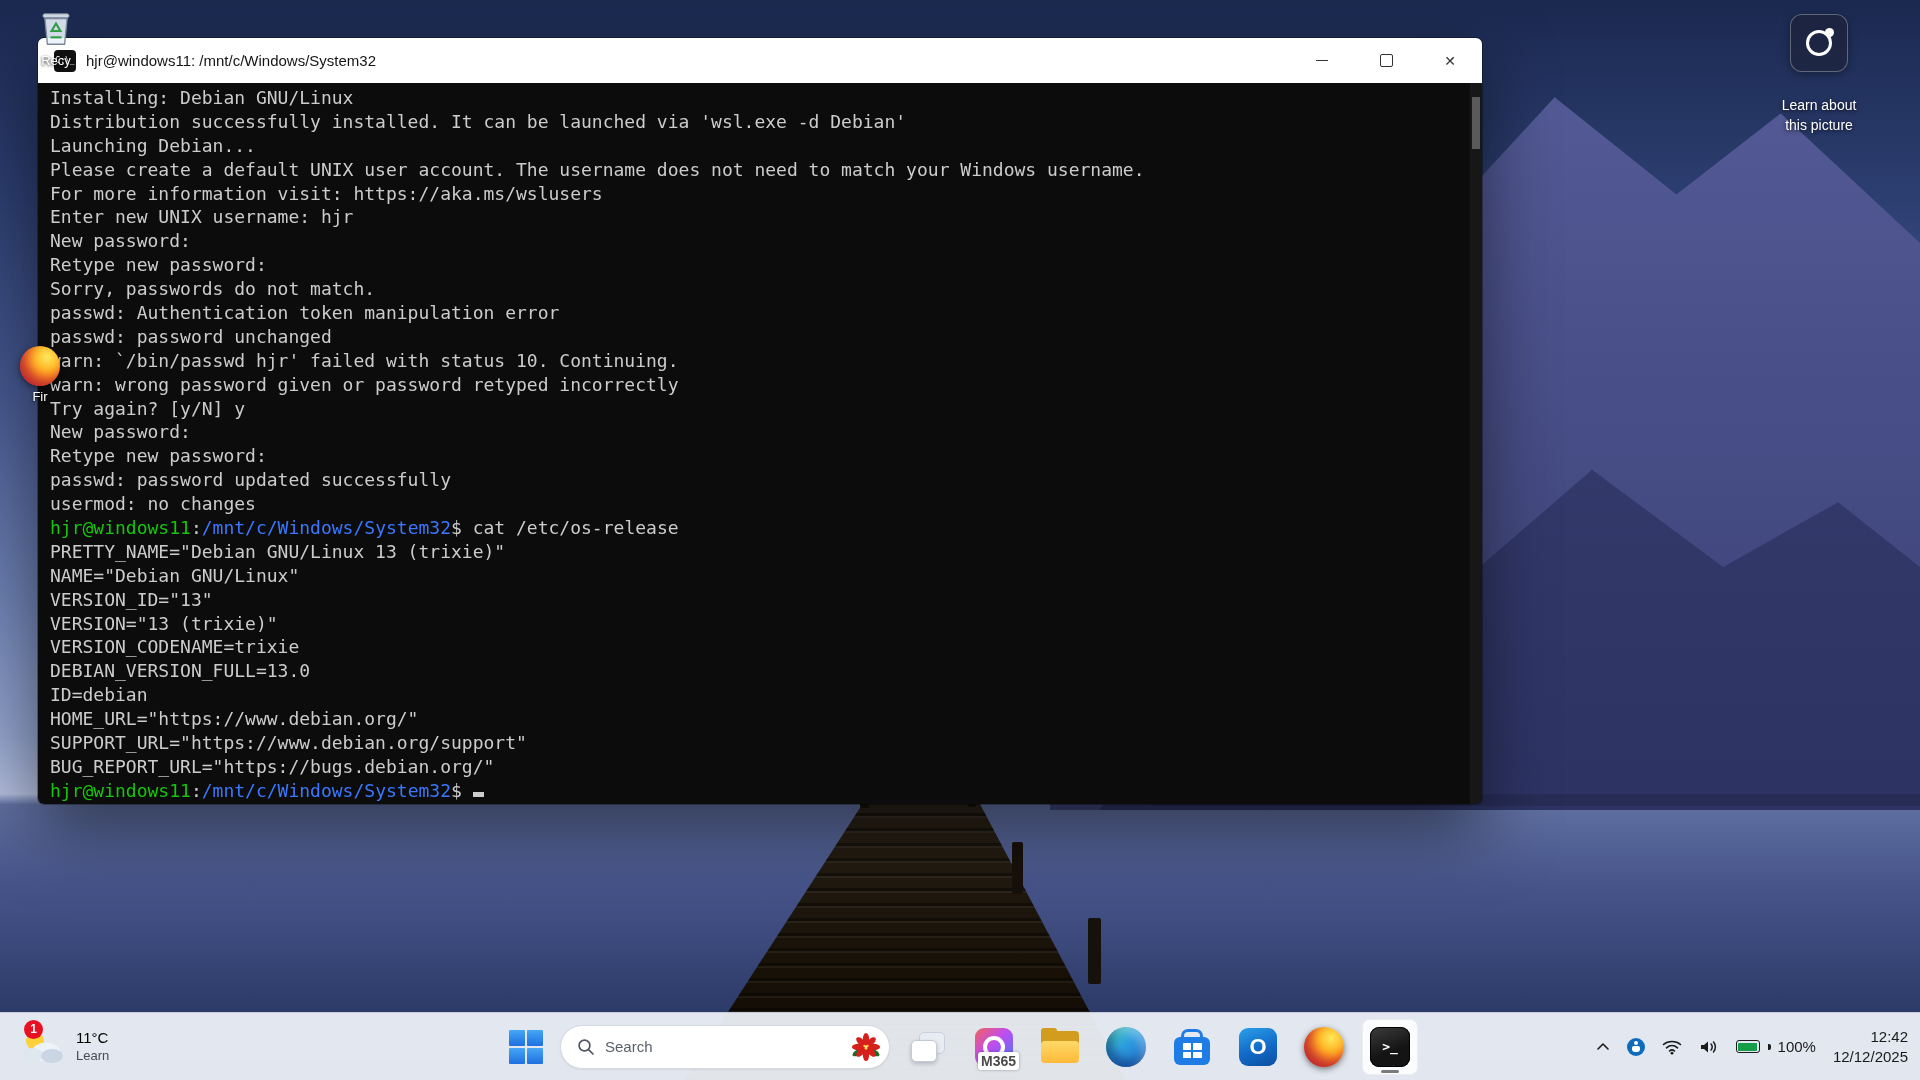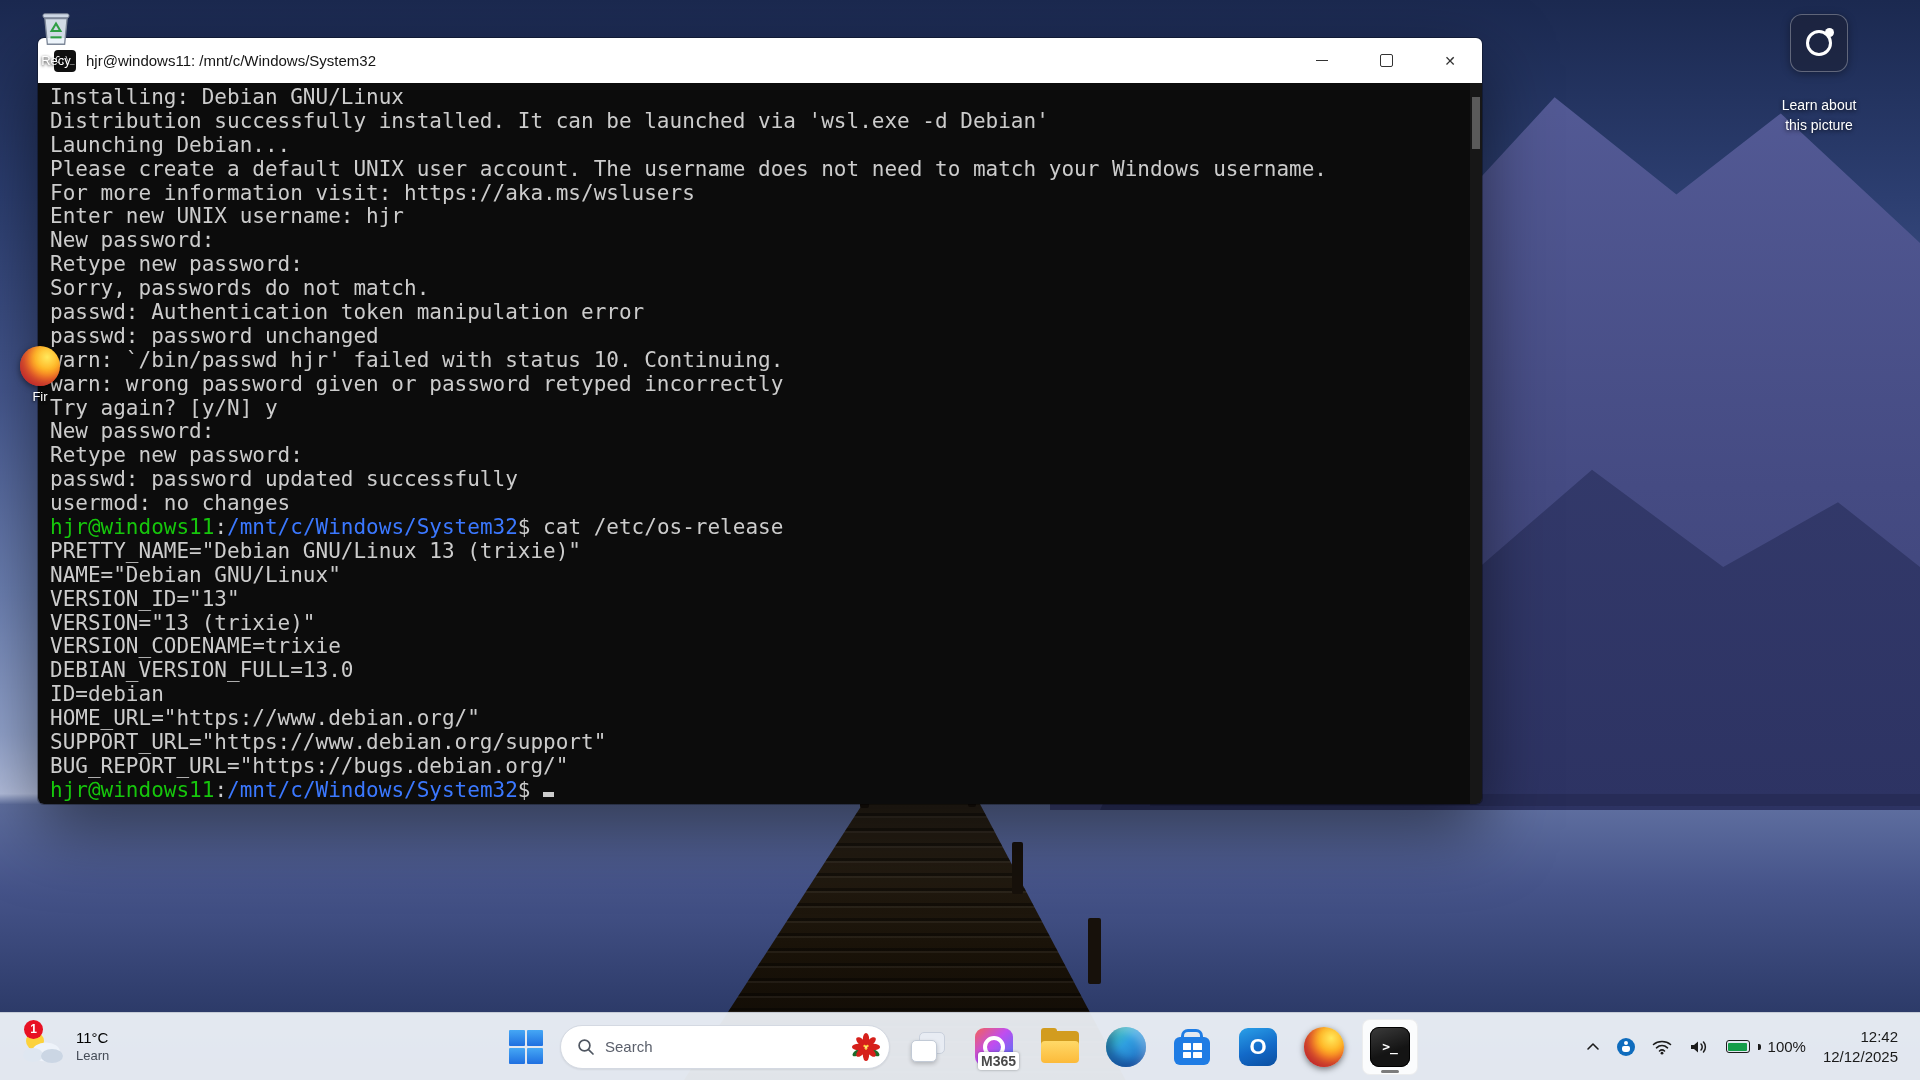--- a/index.html
+++ b/index.html
@@ -66,21 +66,21 @@
   .title-text { margin-left:10px; font-size:15px; color:#151515; white-space:nowrap; }
   .controls { margin-left:auto; display:flex; height:100%; }
   .ctrl { width:64px; height:100%; display:flex; align-items:center; justify-content:center; background:transparent; border:none; }
   .ctrl-minimize::before { content:""; width:12px; height:1.5px; background:#333; }
   .ctrl-maximize::before { content:""; width:11px; height:11px; border:1.4px solid #333; border-radius:2px; }
   .ctrl-close::before { content:"✕"; font-size:14px; color:#333; }
 
   .term { position:absolute; top:45px; left:0; right:12px; bottom:0; background:#0c0c0c;
     padding:3px 4px 0 12px;
     font-family:"DejaVu Sans Mono","Liberation Mono",monospace;
-    font-size:21px; line-height:23.9px; white-space:pre; overflow:hidden; }
+    font-size:18px; line-height:23.9px; white-space:pre; overflow:hidden; }
   .term-line { height:23.9px; }
   .seg-fg { color:#cccccc; }
   .seg-green { color:#16c60c; }
   .seg-blue { color:#3b78ff; }
   .seg-cursor { display:inline-block; width:11px; height:5px; background:#cccccc; }
   .term-scroll { position:absolute; top:45px; right:0; bottom:0; width:12px; background:#171717; }
   .term-thumb { position:absolute; top:14px; left:2px; width:8px; height:52px; background:#5a5a5a; }
 
   
   .taskbar { position:absolute; left:0; right:0; bottom:0; height:68px; z-index:30;
@@ -148,21 +148,21 @@
     background:linear-gradient(160deg,#2aa0e8 0%,#1269c8 55%,#0b4fa0 100%);
     color:#fff; font-size:22px; font-weight:bold;
     display:flex; align-items:center; justify-content:center; }
 
   .termicon { width:40px; height:40px; border-radius:9px;
     background:linear-gradient(160deg,#3c3c3c,#141414 60%);
     box-shadow:inset 0 0 0 1px #000;
     color:#fff; font-family:"DejaVu Sans Mono","Liberation Mono",monospace; font-size:13px; font-weight:bold;
     display:flex; align-items:center; justify-content:center; }
 
-  .tb-right { position:absolute; right:22px; top:0; height:100%; display:flex; align-items:center; gap:17px; }
+  .tb-right { position:absolute; right:12px; top:0; height:100%; display:flex; align-items:center; gap:17px; }
   .tray-btn { background:none; border:none; display:flex; align-items:center; justify-content:center; }
   .acc-icon { width:18px; height:18px; border-radius:50%; background:#0f6cbd; position:relative; display:inline-block; }
   .acc-icon::before { content:""; position:absolute; left:50%; top:3px; transform:translateX(-50%);
     width:4px; height:4px; border-radius:50%; background:#fff; }
   .acc-icon::after { content:""; position:absolute; left:50%; top:8.5px; transform:translateX(-50%);
     width:8px; height:6px; border-radius:2px 2px 3px 3px; background:#fff; }
   .batt-group { display:flex; align-items:center; gap:7px; background:none; border:none; }
   .batt-body { width:24px; height:13px; border:1.6px solid #1b1b1b; border-radius:3px; padding:1.5px; display:flex; }
   .batt-fill { flex:1; background:#159d49; border-radius:1px; }
   .batt-nub { width:3px; height:6px; background:#1b1b1b; border-radius:0 2px 2px 0; margin-left:1px; }

